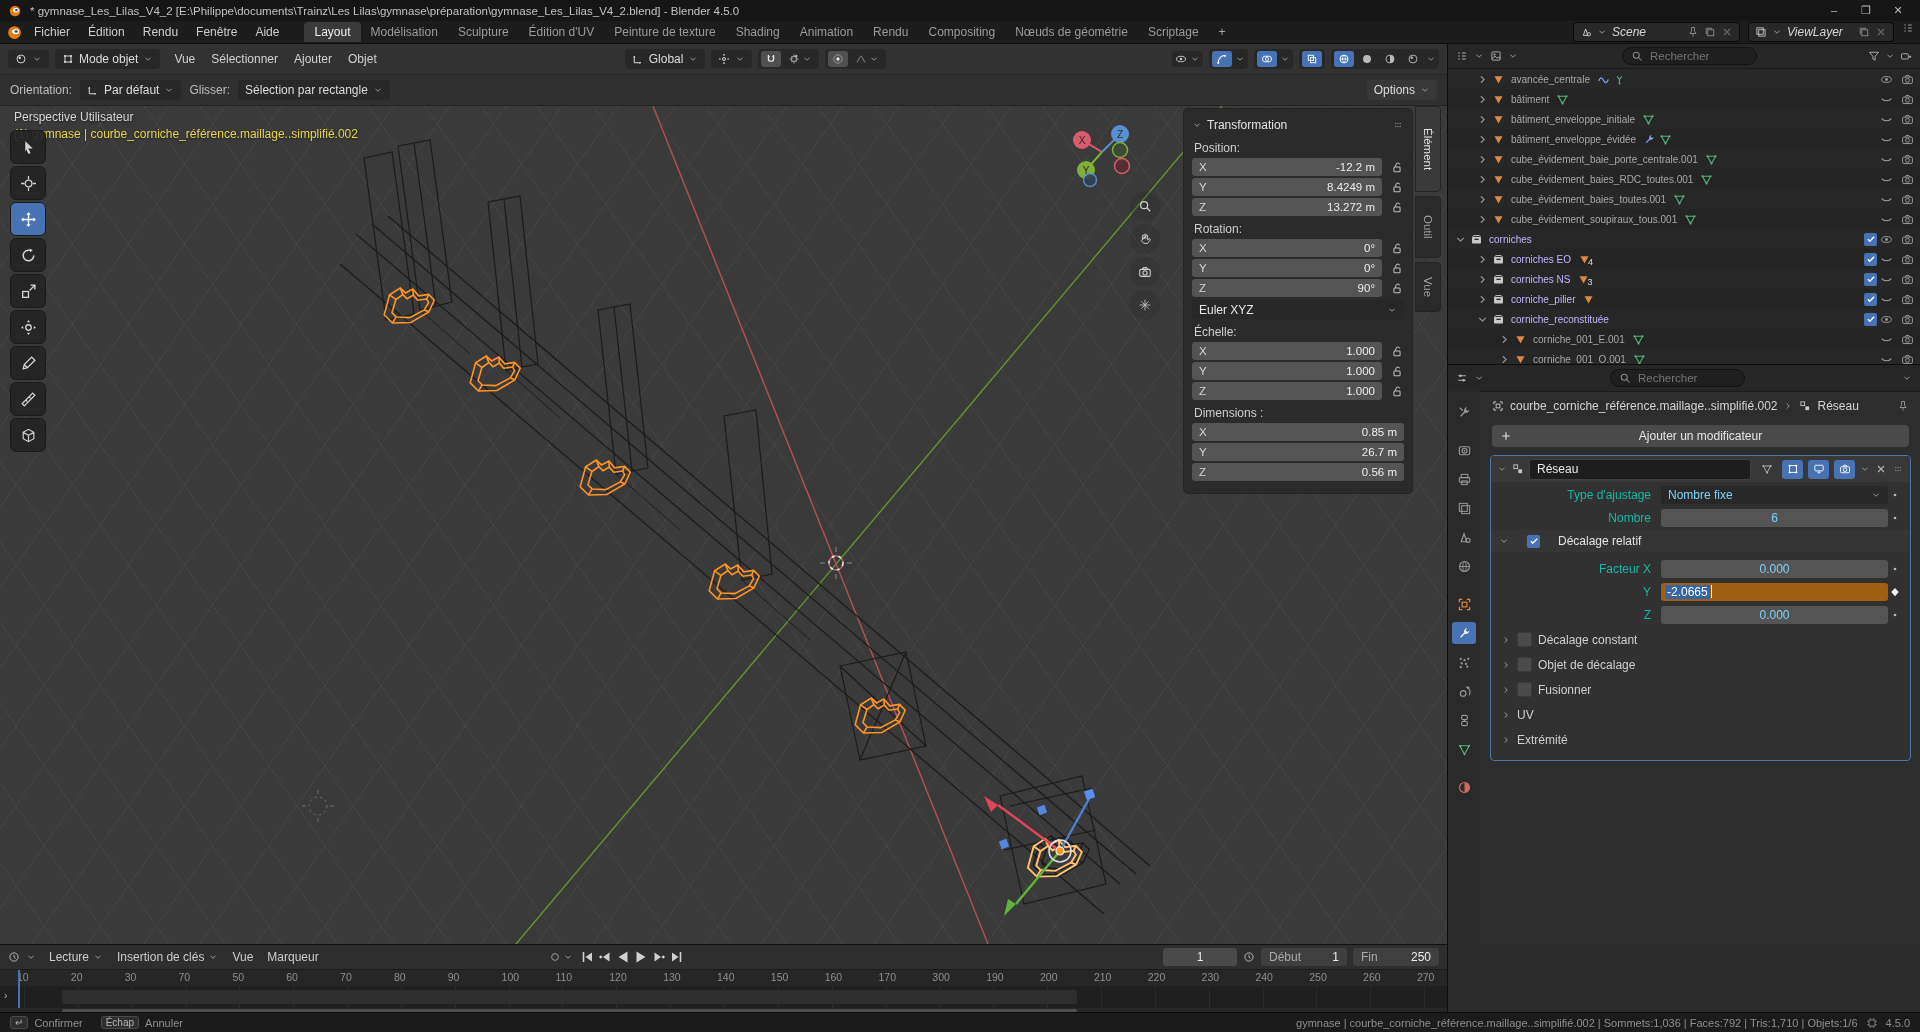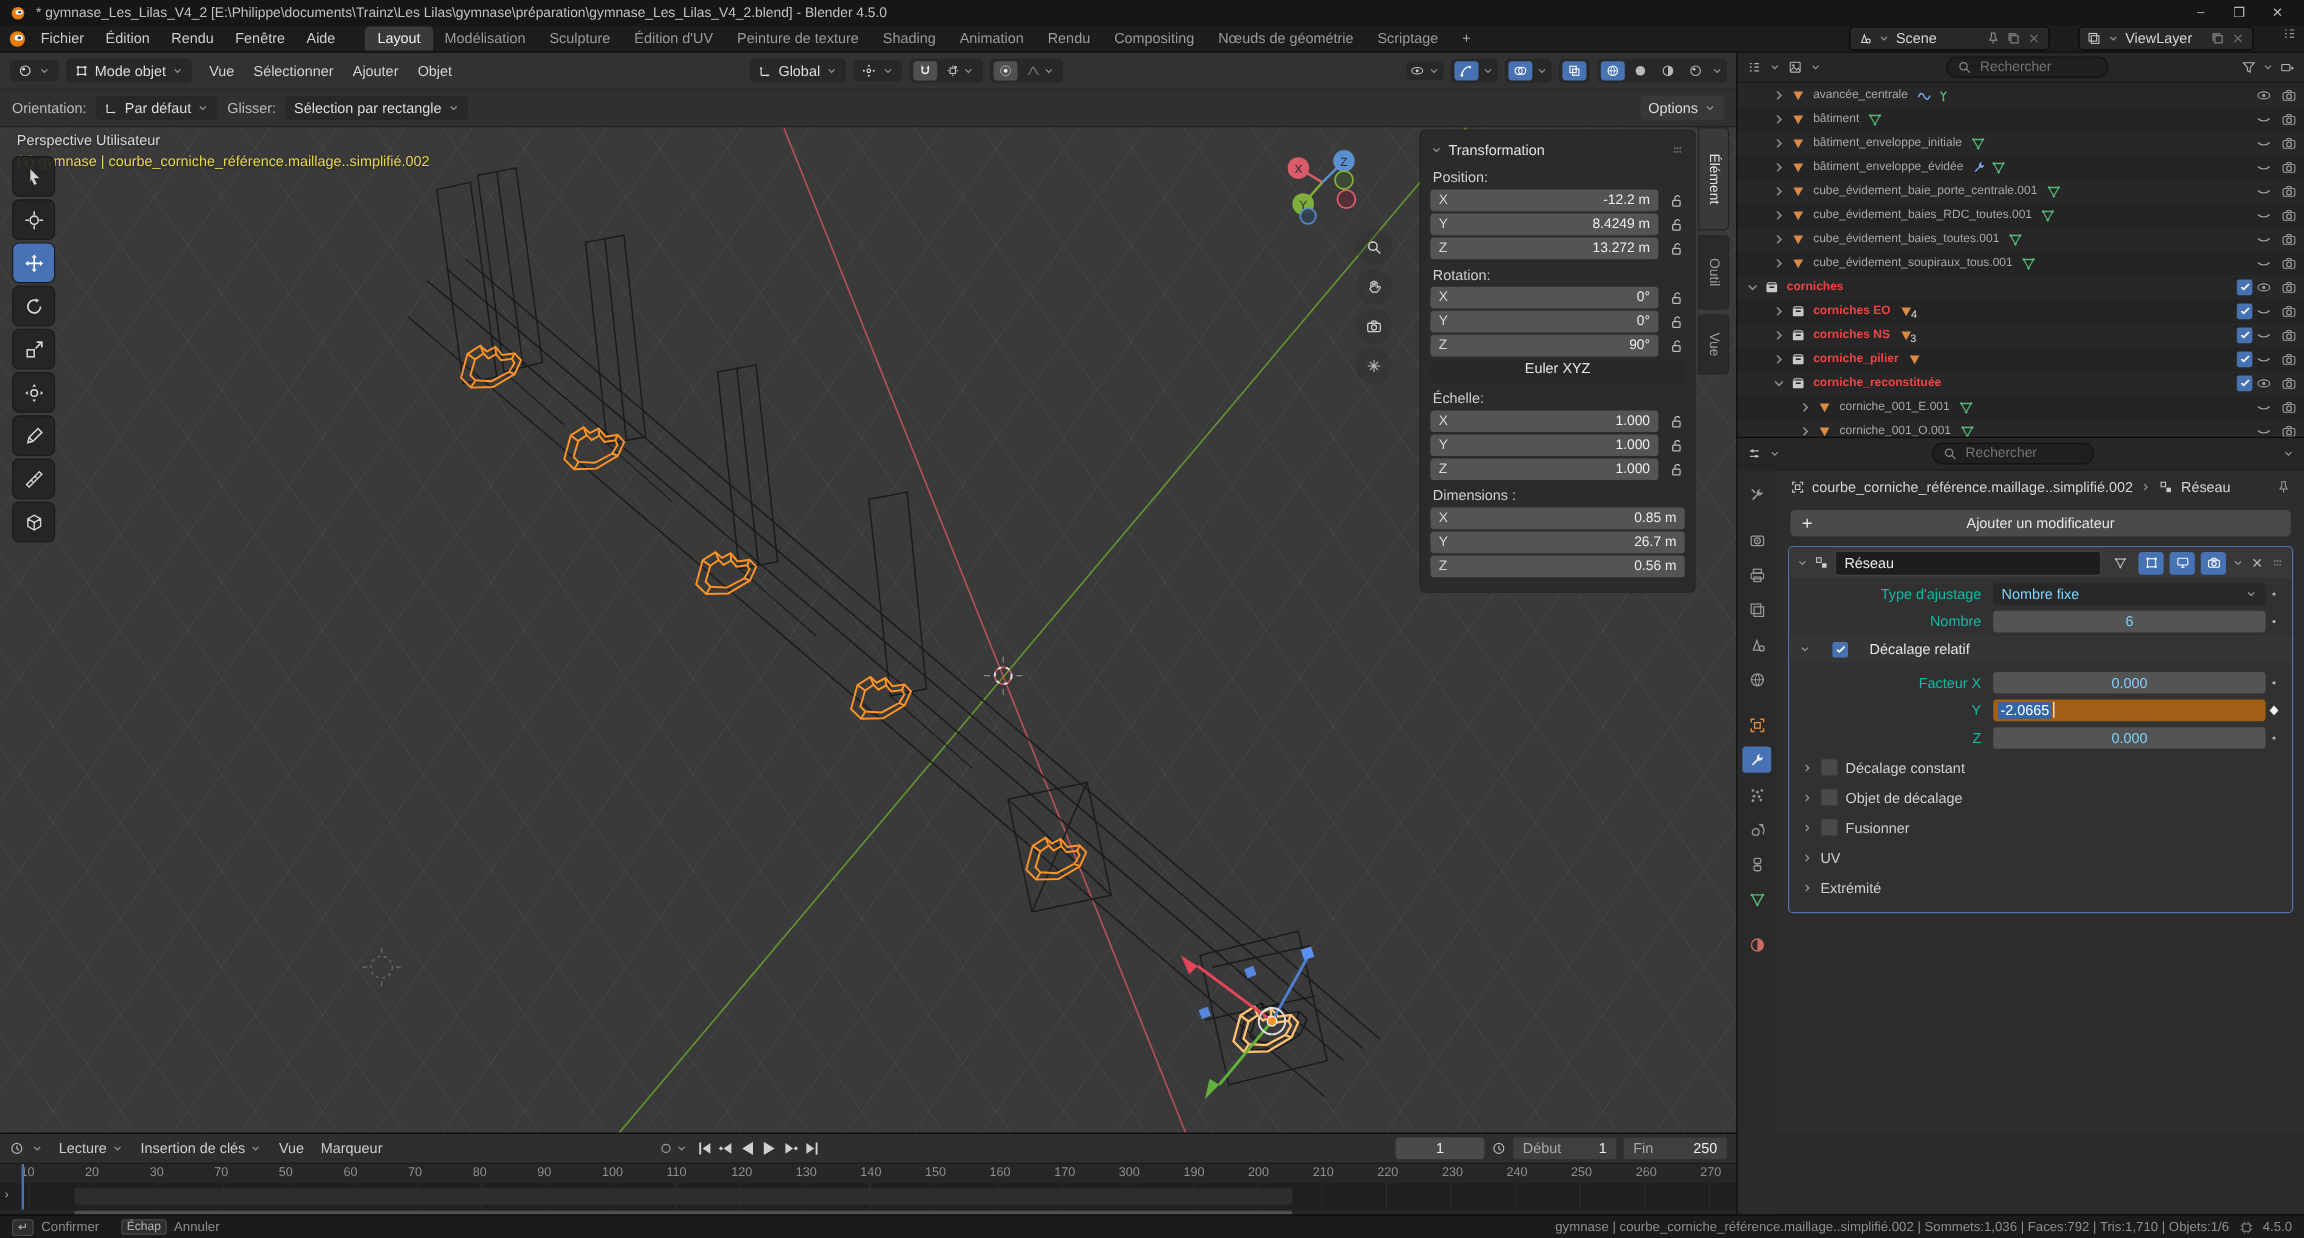--- a/index.html
+++ b/index.html
@@ -59,21 +59,21 @@
           padding:6px 8px 10px 8px;box-sizing:border-box;border:1px solid #242424;}
   .nhead{display:flex;align-items:center;gap:5px;color:#e2e2e2;height:20px;}
   .nsec{color:#cfcfcf;margin:6px 0 3px 2px;}
   .nrow{display:flex;align-items:center;gap:8px;margin-bottom:2px;}
   .field{background:#545454;border-radius:3px;height:18px;display:flex;align-items:center;
          padding:0 7px;flex:1;color:#ededed;font-size:11.5px;}
   .field .ax{color:#d6d6d6;}
   .field .val{margin-left:auto;}
   .lock{color:#bdbdbd;}
   .ndd{background:#282828;border-radius:3px;height:19px;display:flex;align-items:center;gap:4px;
-       padding:0 7px;color:#e6e6e6;margin:3px 0;flex-direction:column;}
+       padding:0 7px;color:#e6e6e6;margin:3px 0;}
   .ndd .chev{margin-left:auto;}
   .nrow.wide .field{margin-right:0;}
   
   .vtab{left:1415px;width:26px;writing-mode:vertical-rl;display:flex;align-items:center;justify-content:center;
         background:rgba(40,40,40,.85);color:#9f9f9f;border-radius:0 4px 4px 0;border:1px solid #242424;
         padding:10px 0;box-sizing:border-box;font-size:11.5px;}
   .vtab.active{background:#3a3a3a;color:#e4e4e4;}
   
   #outliner{left:1447px;top:44px;width:473px;height:320px;background:#242424;border-left:1px solid #0d0d0d;
             box-sizing:border-box;overflow:hidden;}
@@ -82,21 +82,21 @@
   .searchpill{display:flex;align-items:center;gap:5px;background:#1f1f1f;border:1px solid #121212;
               border-radius:10px;padding:1px 8px;color:#8a8a8a;}
   .searchpill input{background:transparent;border:none;outline:none;color:#9a9a9a;width:96px;
                     font-family:"Liberation Sans",sans-serif;font-size:11.5px;}
   .orow{height:20px;display:flex;align-items:center;gap:3px;padding-right:6px;color:#a8a8a8;}
   .orow:nth-child(odd){background:#272727;}
   .orow.lvl1{padding-left:6px;}
   .orow.lvl2{padding-left:28px;}
   .orow.lvl3{padding-left:50px;}
   .olabel{margin:0 4px 0 3px;font-size:10px;white-space:nowrap;}
-  .olabel.coll{color:#ef4444;font-weight:bold;}
+  .olabel.coll{color:#c4b5fd;}
   .olabel.object{color:#a8a8a8;}
   .oi{width:13px;height:13px;flex:none;}
   .oi.mesh,.oi.vgroup{color:#55b579;}
   .oi.curve,.oi.wrench{color:#7aa9f0;}
   .oi.tri-down{color:#d98a44;}
   .kindicon.object{color:#d98a44;}
   .kindicon.coll{color:#c9c9c9;}
   .ospace{flex:1;}
   .cbx{width:13px;height:13px;background:#4772b3;border-radius:2px;display:flex;align-items:center;
        justify-content:center;flex:none;}
@@ -547,21 +547,21 @@
       <span class="wstab">Édition d'UV</span>
       <span class="wstab">Peinture de texture</span>
       <span class="wstab">Shading</span>
       <span class="wstab">Animation</span>
       <span class="wstab">Rendu</span>
       <span class="wstab">Compositing</span>
       <span class="wstab">Nœuds de géométrie</span>
       <span class="wstab">Scriptage</span>
     </div>
   <span class="wsplus">+</span>
-  <div style="margin-left:auto;display:flex;gap:24px;align-items:flex-start;">
+  <div style="margin-left:auto;display:flex;gap:8px;align-items:flex-start;font-style:italic;">
     <div class="idpill">
       <svg class="ic12" viewBox="0 0 16 16">
           <use href="#p-scene"></use>
         </svg>
       <svg class="chev" viewBox="0 0 16 16">
           <use href="#i-chevron-down"></use>
         </svg>
       <span style="min-width:70px">Scene</span>
       <svg class="ic12 dim" viewBox="0 0 16 16">
           <use href="#i-pin"></use>

